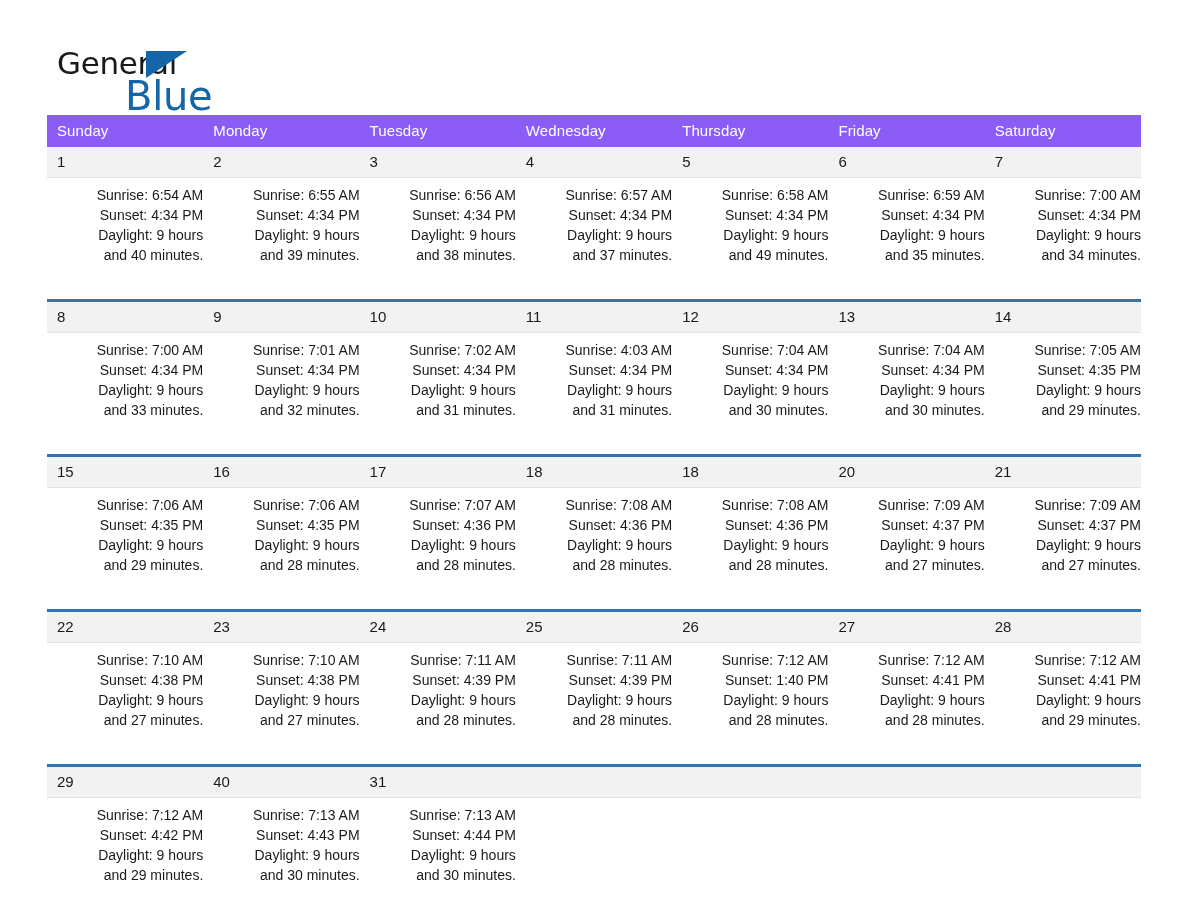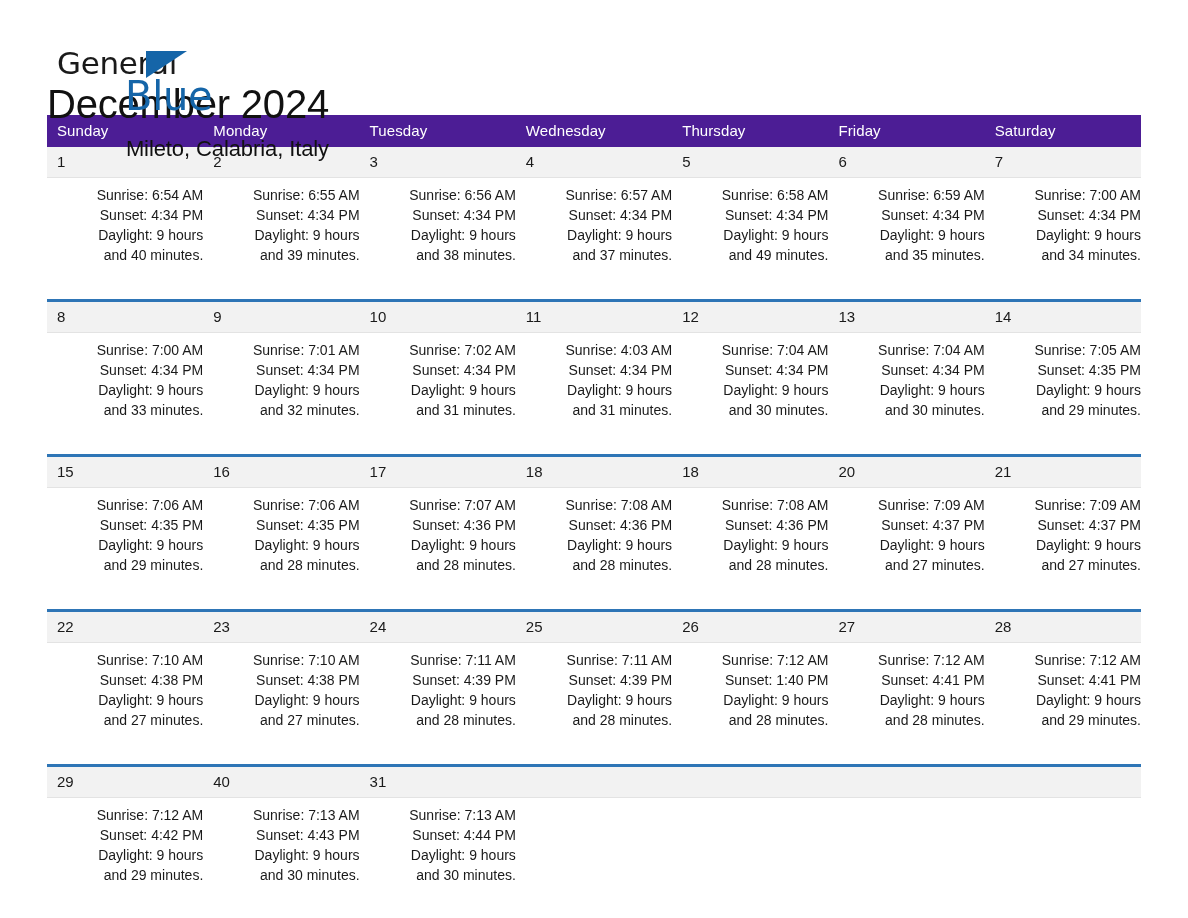--- a/index.html
+++ b/index.html
@@ -22,21 +22,20 @@
     padding: 0 47px;
   }
 
   
   .masthead {
     position: relative;
     height: 110px;
     display: flex;
     align-items: flex-start;
     justify-content: space-between;
-    flex-direction: column;
   }
   .brand {
     position: relative;
     margin-top: 45px;
     width: 170px;
     height: 62px;
   }
   .brand-general {
     position: absolute;
     left: 10px;
@@ -86,21 +85,21 @@
   }
 
   
   .cal {
     width: 1094px;
     border-collapse: collapse;
     table-layout: fixed;
     margin-top: 5px;
   }
   .cal th {
-    background: #4c1d95;
+    background: #8b5cf6;
     color: #ffffff;
     font-size: 15px;
     font-weight: 400;
     text-align: left;
     padding: 7px 0 8px 10px;
     letter-spacing: 0.1px;
   }
   td.daycell {
     vertical-align: top;
     padding: 0;
@@ -139,24 +138,20 @@
 <div class="page">
 
   <div class="masthead">
 
     <div class="brand">
       <span class="brand-general">General</span>
       <span class="brand-tri"></span>
       <span class="brand-blue">Blue</span>
     </div>
 
-    <div class="titles">
-      <div class="cal-title">December 2024</div>
-      <div class="cal-subtitle">Mileto, Calabria, Italy</div>
-    </div>
 
   </div>
 
   <table class="cal">
     <thead>
       <tr>
         <th>Sunday</th>
         <th>Monday</th>
         <th>Tuesday</th>
         <th>Wednesday</th>

